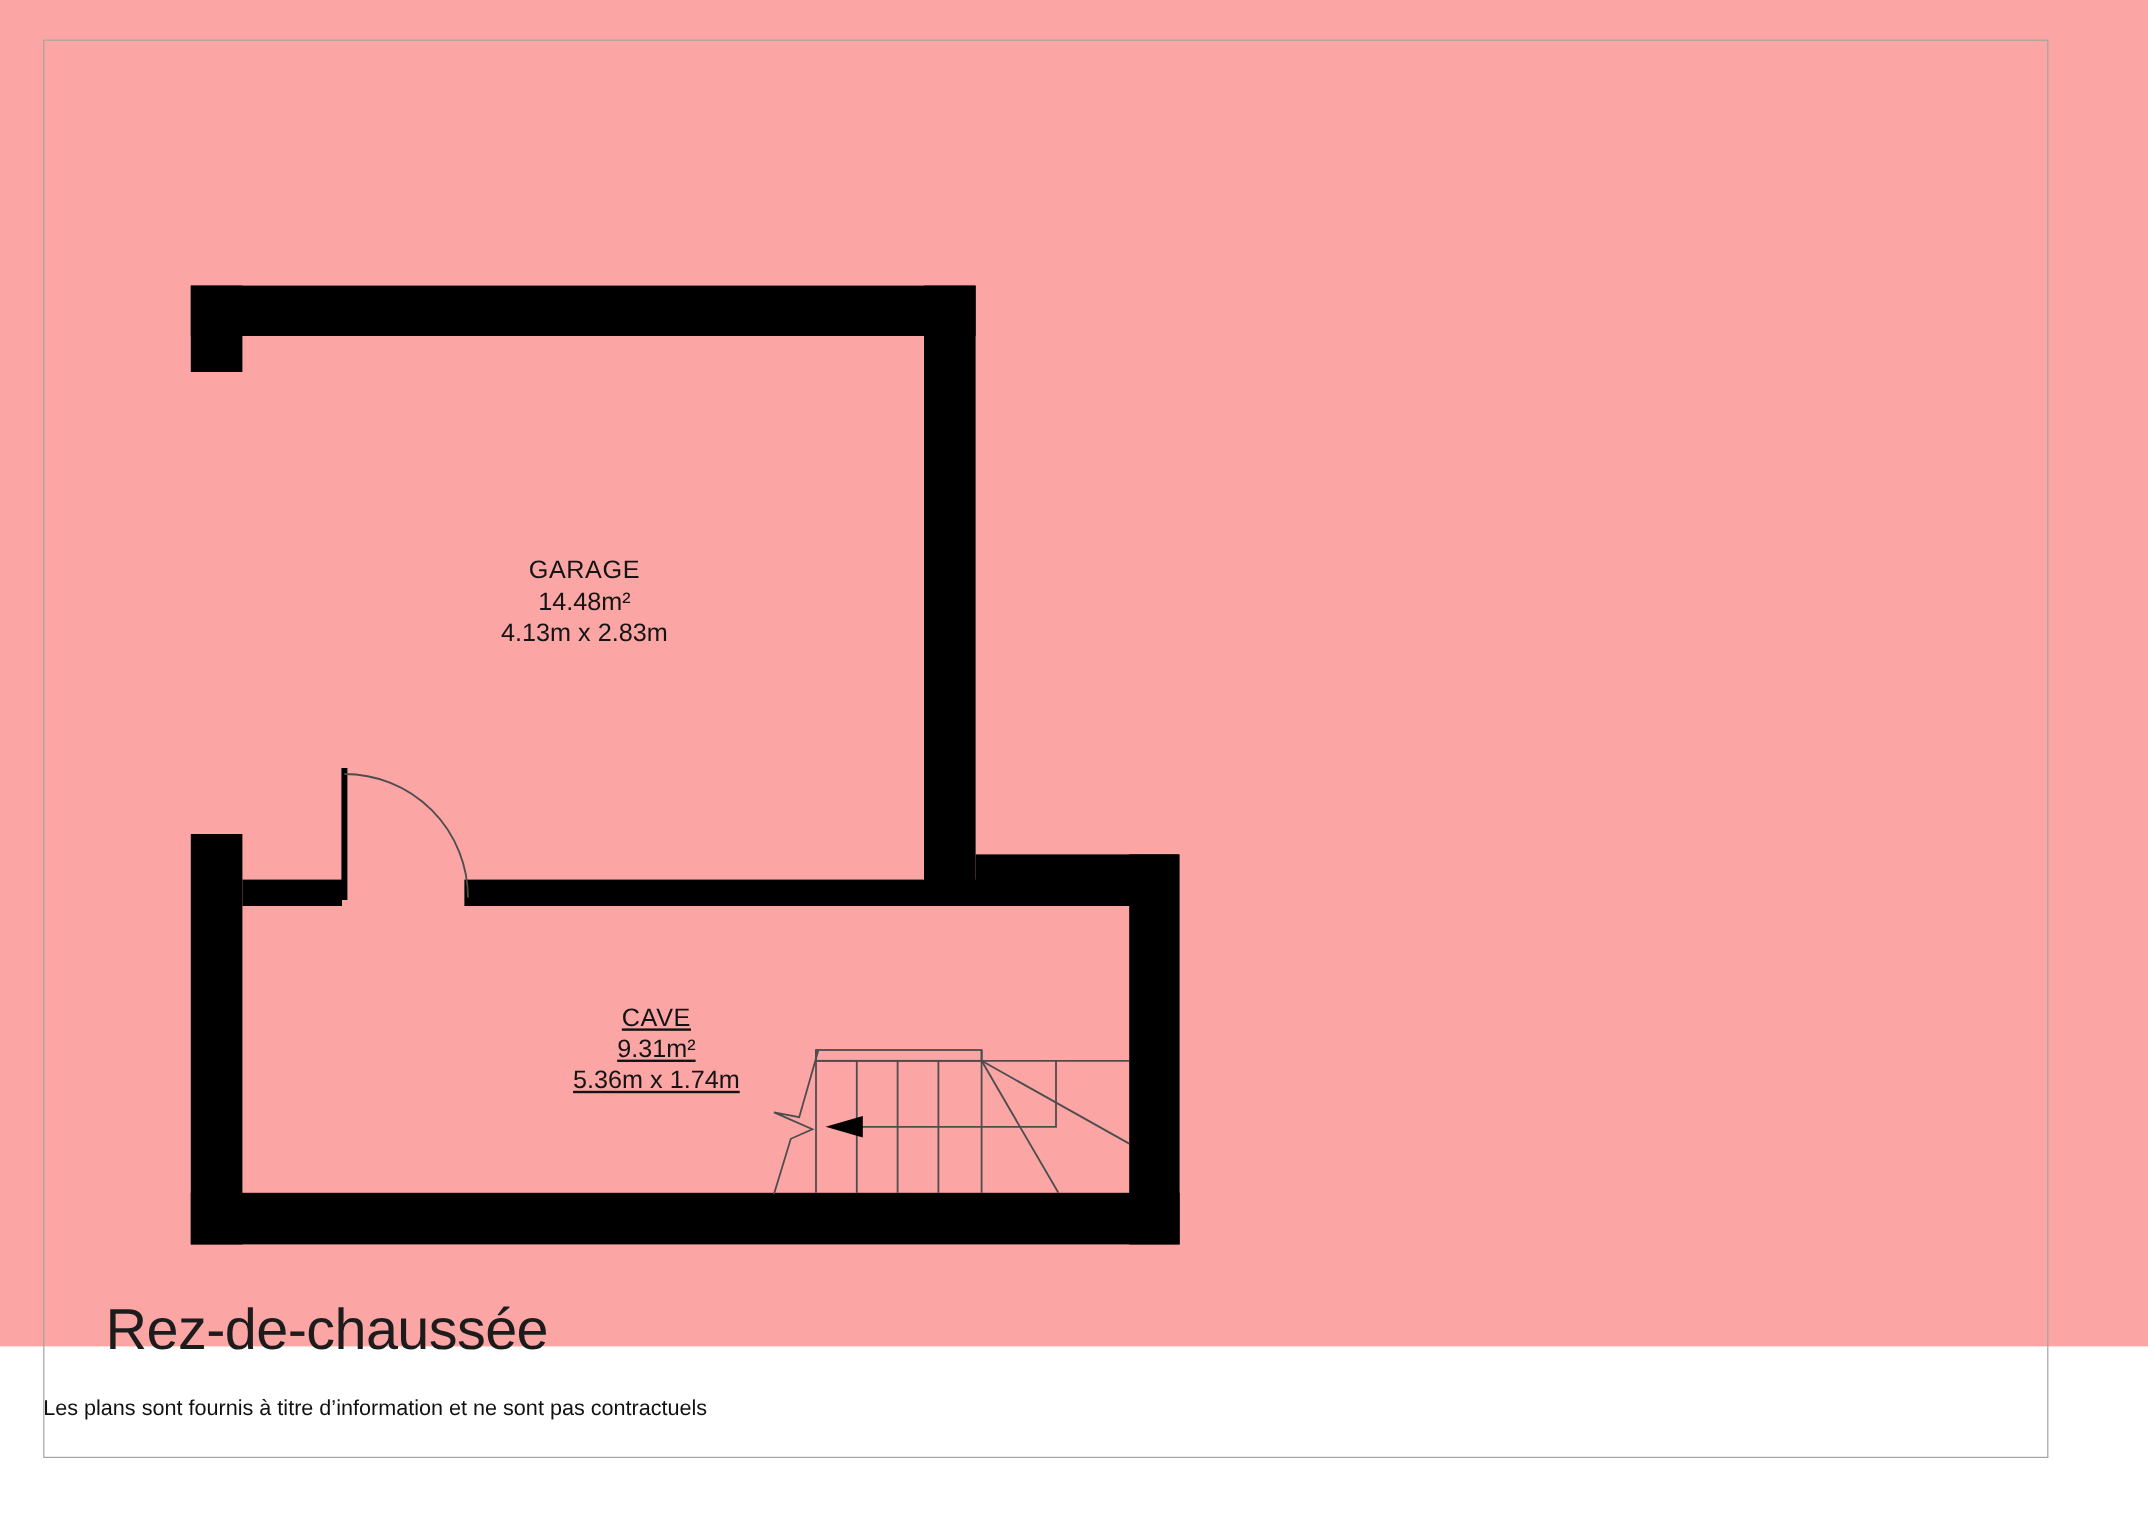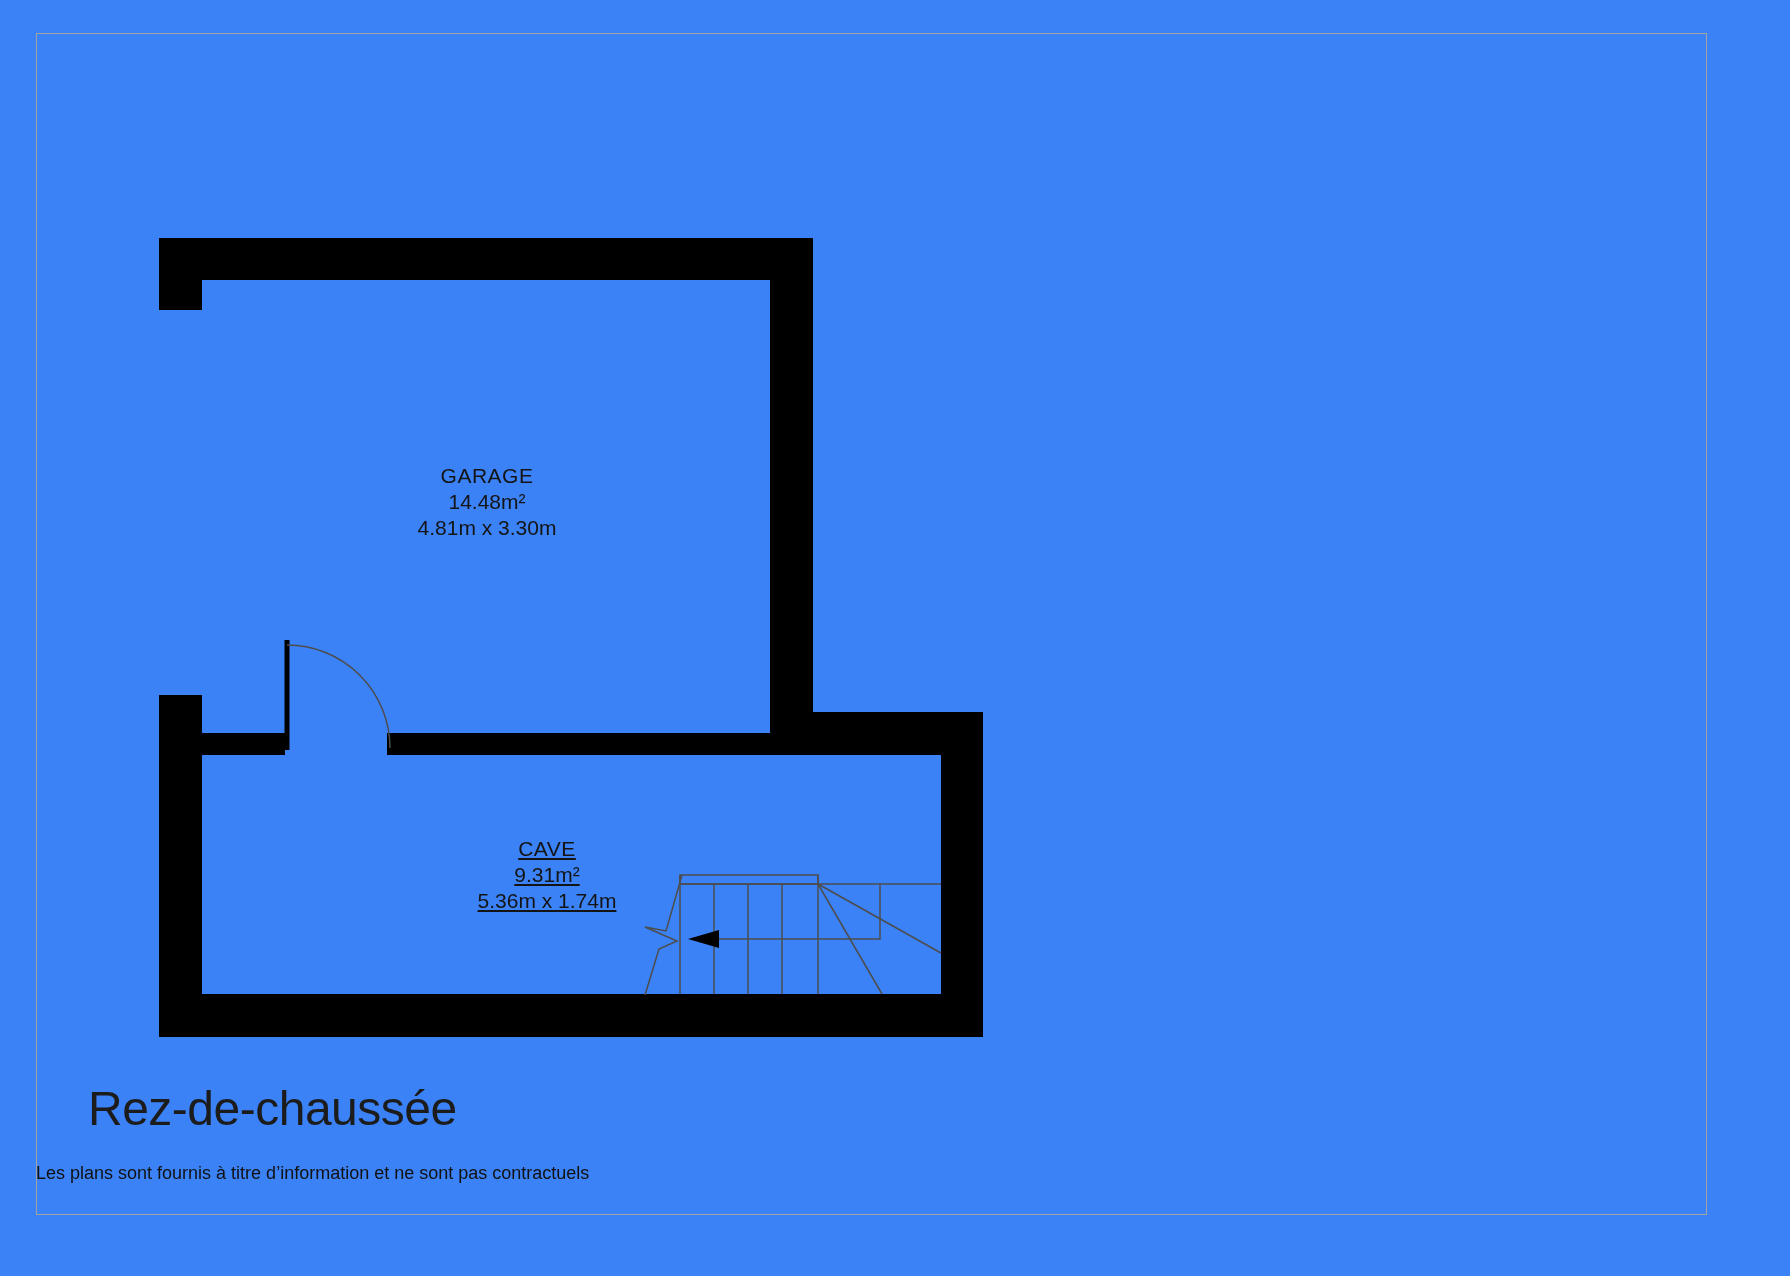--- a/index.html
+++ b/index.html
@@ -7,22 +7,22 @@
     padding: 0;
     background: #ffffff;
     width: 1790px;
     height: 1276px;
     overflow: hidden;
     font-family: "Liberation Sans", sans-serif;
   }
   .page {
     position: relative;
     width: 1790px;
-    height: 1276px;
-    background: #3b82f6;
+    height: 1122px;
+    background: #fca5a5;
   }
   .page-border {
     position: absolute;
     left: 36px;
     top: 33px;
     width: 1671px;
     height: 1182px;
     border: 1px solid #a3a3a3;
     box-sizing: border-box;
   }
@@ -94,21 +94,21 @@
     <line x1="818" y1="884" x2="941" y2="953" stroke-width="1.5" stroke="#4d4d4d"></line>
     <line x1="818" y1="884" x2="882" y2="994" stroke-width="1.5" stroke="#4d4d4d"></line>
     <polyline points="717,939 880,939 880,884" fill="none" stroke-width="1.5" stroke="#4d4d4d"></polyline>
     <polygon points="688,939 719,930 719,948" fill="#000000"></polygon>
     <polyline points="682,875 666,931 645,927 677,941 659,949 645,995" fill="none" stroke-width="1.5" stroke="#4d4d4d"></polyline>
   </svg>
 
   <div class="room-label" style="left:487px; top:463px;">
     <div class="room-name">GARAGE</div>
     <div class="room-area">14.48m²</div>
-    <div class="room-dims">4.81m x 3.30m</div>
+    <div class="room-dims">4.13m x 2.83m</div>
   </div>
 
   <div class="room-label" style="left:547px; top:836px;text-decoration:underline;">
     <div class="room-name">CAVE</div>
     <div class="room-area">9.31m²</div>
     <div class="room-dims">5.36m x 1.74m</div>
   </div>
 
   <div class="floor-title">Rez-de-chaussée</div>
   <div class="disclaimer">Les plans sont fournis à titre d’information et ne sont pas contractuels</div>

